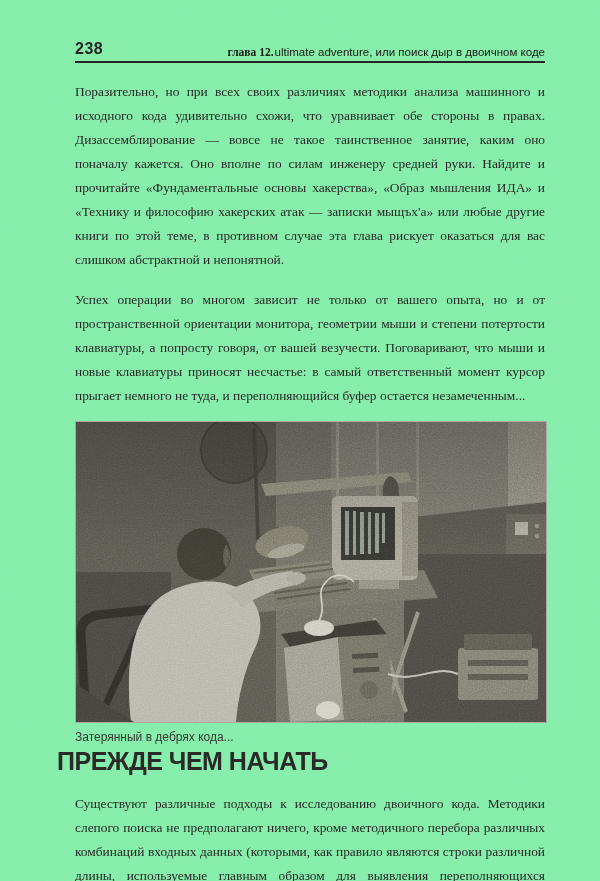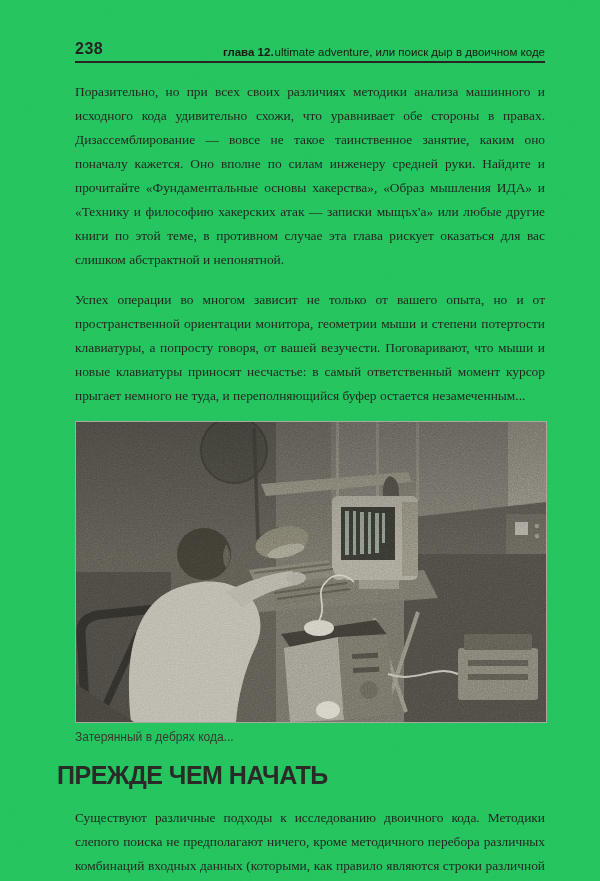--- a/index.html
+++ b/index.html
@@ -1,33 +1,33 @@
 <!DOCTYPE html>
 <html><head>
 <meta charset="utf-8">
 <style>
   html,body { margin:0; padding:0; background:#ffffff; }
   .page {
     position:relative;
     width:600px; height:881px;
-    background:#22c55e;
+    background:#86efac;
     overflow:hidden;
     font-family:"Liberation Serif", serif;
     color:#201f1c;
   }
   .content { position:absolute; left:75px; top:40px; width:470px; }
 
   .header-row {
     display:flex; justify-content:space-between; align-items:flex-end;
     border-bottom:2px solid #24221f; padding-bottom:3px;
     font-family:"Liberation Sans", sans-serif;
   }
   .page-num { font-weight:bold; font-size:16px; letter-spacing:.5px; }
   .chapter { font-size:11.5px; color:#15140f; }
-  .chapter .chap-label { font-weight:bold; }
+  .chapter .chap-label { font-weight:bold;font-family:Liberation Serif, serif; }
   .chapter .chap-rest { margin-left:1px; }
 
   p.body-par {
     text-align:justify; font-size:13.4px; line-height:24px;
     margin:16px 0 9px 0;
   }
   p.first-par { margin-top:17px; }
 
   figure.photo-fig { margin:13px 0 0 0; }
   .photo-frame {
@@ -36,21 +36,21 @@
   }
   .grain { mix-blend-mode:overlay; opacity:.55; }
   figcaption.caption {
     font-family:"Liberation Sans", sans-serif;
     font-size:12px; color:#35342f; margin-top:7px;
   }
 
   h1.section {
     font-family:"Liberation Sans", sans-serif; font-weight:bold;
     font-size:25px; letter-spacing:-0.5px; color:#262624;
-    margin:17px 0 12px -18px;
+    margin:3px 0 12px -18px;
   }
 
   .page-texture { position:absolute; inset:0; opacity:.05; pointer-events:none; }
 </style>
 </head>
 <body>
 
 <div class="page">
   <div class="content">
 

